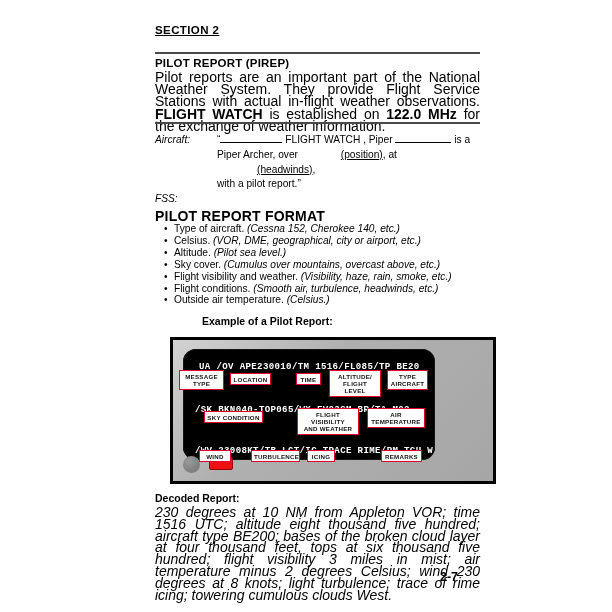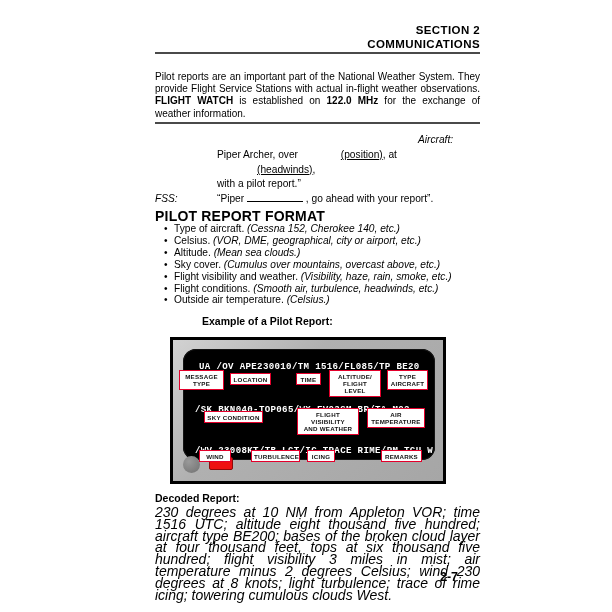--- a/index.html
+++ b/index.html
@@ -22,21 +22,22 @@
     width: 612px;
     height: 612px;
   }
 
   
   .runhead {
     position: absolute;
     left: 155px;
     top: 24px;
     width: 325px;
-    text-align: right;
+    text-align: left;
+    text-decoration: underline;
   }
   .runhead .l1, .runhead .l2 {
     font-weight: bold;
     font-size: 11.5px;
     letter-spacing: 0.4px;
     line-height: 13.5px;
     white-space: nowrap;
   }
   .rule {
     position: absolute;
@@ -56,39 +57,38 @@
     letter-spacing: 0.2px;
     white-space: nowrap;
   }
 
   
   .intro {
     position: absolute;
     left: 155px;
     top: 71px;
     width: 325px;
-    font-size: 10px;
+    font-size: 14px;
     line-height: 12.2px;
     text-align: justify;
   }
   .intro b { font-weight: bold; }
 
   
   .dlg {
     position: absolute;
     left: 155px;
     top: 133px;
     width: 325px;
     font-size: 10.2px;
     line-height: 14.8px;
   }
   .dlg-row {
     display: flex;
     align-items: flex-start;
-    justify-content: flex-end;
   }
   .dlg-spk {
     width: 62px;
     flex: 0 0 62px;
     font-style: italic;
   }
   .dlg-txt { flex: 1 1 auto; }
   .blank {
     display: inline-block;
     border-bottom: 1.2px solid #000;
@@ -136,21 +136,21 @@
     font-weight: bold;
     font-size: 10.5px;
     margin-left: 47px;
   }
 
   
   .device {
     position: absolute;
     left: 170px;
     top: 337px;
-    width: 276px;
+    width: 326px;
     height: 147px;
     background: #7f1d1d;
     border: 3px solid #000000;
     box-sizing: border-box;
   }
   .device-inner {
     position: absolute;
     left: 0; top: 0; right: 0; bottom: 0;
     background: linear-gradient(135deg, #d2d2d2 0%, #b0b0b0 38%, #a6a6a6 100%);
   }
@@ -246,51 +246,51 @@
     font-size: 12.5px;
   }
 </style>
 </head>
 <body>
 
 <div class="page">
 
   <div class="runhead">
     <div class="l1">SECTION 2</div>
-    <div class="l2">COMMUNICATIONS</div>
   </div>
   <div class="rule rule-top"></div>
 
+  <div class="h-sect">PILOT REPORT (PIREP)</div>
 
   <div class="intro"><span>Pilot reports are an important part of the National Weather System. They provide Flight Service Stations with actual in-flight weather observations. </span><b>FLIGHT WATCH</b><span> is established on </span><b>122.0 MHz</b><span> for the exchange of weather information.</span></div>
   <div class="rule rule-mid"></div>
 
   <div class="dlg">
     <div class="dlg-row">
       <div class="dlg-spk">Aircraft:</div>
+      <div class="dlg-txt"><span>“</span><span class="blank blank-lg"></span><span> FLIGHT WATCH , Piper </span><span class="blank blank-md"></span><span> is a</span></div>
     </div>
     <div class="dlg-row">
       <div class="dlg-spk"></div>
       <div class="dlg-txt"><span>Piper Archer, over </span><span class="ul">(position)</span><span>, at </span><span class="ul">(headwinds)</span><span>,</span></div>
     </div>
     <div class="dlg-row">
       <div class="dlg-spk"></div>
       <div class="dlg-txt">with a pilot report.”</div>
     </div>
     <div class="dlg-row">
       <div class="dlg-spk">FSS:</div>
-      <div class="dlg-txt"><span>“Piper </span><span class="blank blank-md"></span><span> , go ahead with your report”.</span></div>
     </div>
   </div>
 
   <div class="h-fmt">PILOT REPORT FORMAT</div>
   <div class="fmt-list">
     <div class="fmt-li"><span class="dot">•</span><span>Type of aircraft.</span> <i>(Cessna 152, Cherokee 140, etc.)</i></div>
     <div class="fmt-li"><span class="dot">•</span><span>Celsius.</span> <i>(VOR, DME, geographical, city or airport, etc.)</i></div>
-    <div class="fmt-li"><span class="dot">•</span><span>Altitude.</span> <i>(Mean sea clouds.)</i></div>
+    <div class="fmt-li"><span class="dot">•</span><span>Altitude.</span> <i>(Pilot sea level.)</i></div>
     <div class="fmt-li"><span class="dot">•</span><span>Sky cover.</span> <i>(Cumulus over mountains, overcast above, etc.)</i></div>
     <div class="fmt-li"><span class="dot">•</span><span>Flight visibility and weather.</span> <i>(Visibility, haze, rain, smoke, etc.)</i></div>
     <div class="fmt-li"><span class="dot">•</span><span>Flight conditions.</span> <i>(Smooth air, turbulence, headwinds, etc.)</i></div>
     <div class="fmt-li"><span class="dot">•</span><span>Outside air temperature.</span> <i>(Celsius.)</i></div>
   </div>
 
   <div class="h-ex">Example of a Pilot Report:</div>
 
   <div class="device">
     <div class="device-inner">

